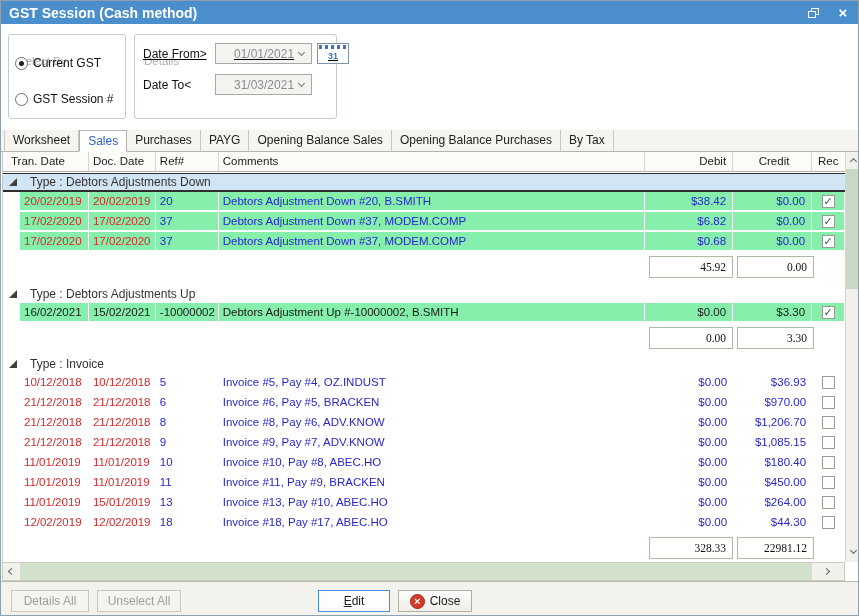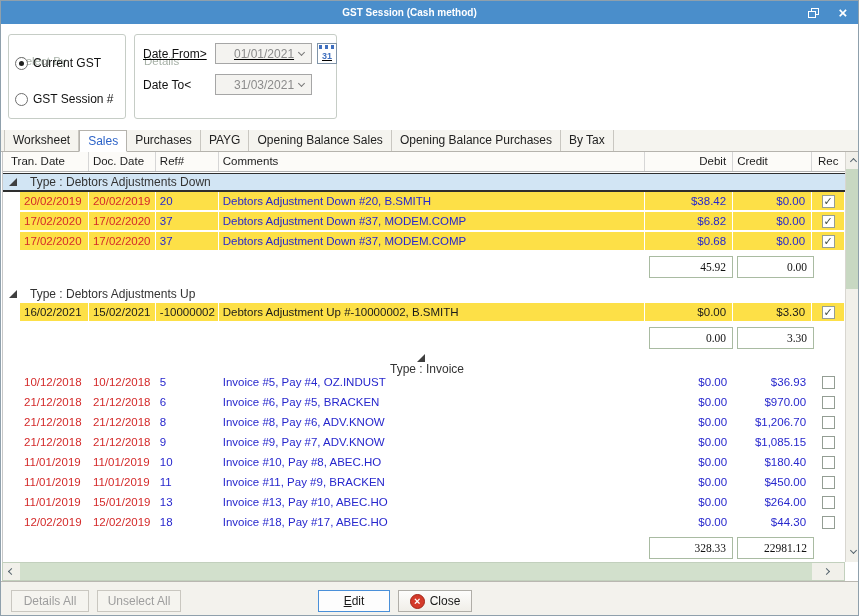--- a/index.html
+++ b/index.html
@@ -2,21 +2,21 @@
 <html><head>
 <meta charset="utf-8">
 <style>
   * { box-sizing: border-box; margin: 0; padding: 0; }
   html,body { width:859px; height:616px; }
   body { font-family:"Liberation Sans", sans-serif; background:#fff; }
   .window { position:relative; width:859px; height:616px; border:1px solid #8fa0ac; background:#fff; overflow:hidden; }
 
   
   .titlebar { position:absolute; left:0; top:0; width:857px; height:23px; background:#4a8ecb; display:flex; align-items:center; }
-  .titlebar .title { color:#fff; font-size:10px; font-weight:bold; padding-left:20px; flex:1;text-align:center; }
+  .titlebar .title { color:#fff; font-size:14px; font-weight:bold; padding-left:8px; flex:1; }
   .tb-btn { width:30px; height:23px; display:flex; align-items:center; justify-content:center; cursor:default; }
   .restore-glyph { position:relative; width:11px; height:10px; }
   .restore-glyph .back { position:absolute; right:0; top:0; width:8px; height:7px; border:1.5px solid #fff; }
   .restore-glyph .front { position:absolute; left:0; bottom:0; width:8px; height:7px; border:1.5px solid #fff; background:#4a8ecb; }
   .close-glyph { color:#fff; font-size:15px; font-weight:bold; line-height:23px; }
 
   
   .top-panel { position:absolute; left:0; top:23px; width:857px; height:106px; background:#fff; }
   .groupbox { position:absolute; border:1px solid #c6cdc6; border-radius:3px; background:#fff; }
   .groupbox .legend { position:absolute; top:-8px; left:5px; background:#fff; padding:0 4px; font-size:11.5px; color:#a7b1a7;margin-top:28px; }
@@ -25,52 +25,52 @@
   .radio-row { position:absolute; left:6px; display:flex; align-items:center; }
   .radio { width:13px; height:13px; border:1px solid #6e6e6e; border-radius:50%; background:#fff; position:relative; }
   .radio.selected::after { content:""; position:absolute; left:3px; top:3px; width:5px; height:5px; border-radius:50%; background:#1f1f1f; }
   .radio-label { font-size:12px; color:#111; margin-left:5px; }
   .detail-row { position:absolute; left:8px; display:flex; align-items:center; }
   .detail-label { width:72px; font-size:12px; color:#111; }
   .combo { width:97px; height:21px; border:1px solid #a6a6a6; background:#f4f3f0; display:flex; align-items:center; position:relative; }
   .combo .val { flex:1; font-size:12px; color:#8b8b8b; padding-left:18px; }
   .chev { display:inline-block; width:5px; height:5px; border-left:1.5px solid #787878; border-bottom:1.5px solid #787878; }
   .chev-down { transform:rotate(-45deg); margin:0 7px 2px 0; }
-  .cal-btn { width:20px; height:21px; margin-left:5px; border:1px solid #8094a8; background:#fff; position:relative; display:flex; align-items:flex-end; justify-content:center; }
+  .cal-btn { width:32px; height:21px; margin-left:5px; border:1px solid #8094a8; background:#fff; position:relative; display:flex; align-items:flex-end; justify-content:center; }
   .cal-btn .strip { position:absolute; top:1px; left:1px; right:1px; height:4px;
       background:repeating-linear-gradient(90deg,#3f6fbf 0 3px, transparent 3px 6px); }
   .cal-btn .day { font-size:9px; font-weight:bold; color:#3f6fbf; line-height:13px; }
 
   
   .tabstrip { position:absolute; left:0; top:129px; width:857px; height:22px; background:#f5f4ef; border-bottom:1px solid #b5b3ad; display:flex; align-items:flex-end; padding-left:3px; }
   .tab { height:21px; line-height:20px; padding:0 8px; font-size:12px; color:#222; border-right:1px solid #c9c7c1; background:transparent; cursor:default; }
   .tab.first { border-left:1px solid #c9c7c1; }
   .tab.active { background:#fff; color:#2c63c8; border:1px solid #b5b3ad; border-bottom:1px solid #fff; margin-bottom:-1px; height:22px; }
 
   
   .grid { position:absolute; left:1px; top:151px; width:843px; height:410px; background:#fff; border-left:1px solid #c8c8c8; }
   .ghead { display:flex; height:20px; background:#fcfbf8; border-bottom:1px solid #b3b3b3; }
   .ghead .hc { font-size:11.5px; color:#1c1c1c; line-height:19px; padding-left:4px; border-right:1px solid #d6d6d6; }
   .hc.h-tran { width:86px; padding-left:8px; } .hc.h-doc { width:67px; } .hc.h-ref { width:63px; }
   .hc.h-com { width:427px; } .hc.h-deb { width:88px; text-align:right; padding-right:6px; }
-  .hc.h-cred { width:79px; text-align:left; } .hc.h-rec { width:33px; border-right:none; padding-left:6px; }
+  .hc.h-cred { width:79px; text-align:center; } .hc.h-rec { width:33px; border-right:none; padding-left:6px; }
 
   .group-header { display:flex; align-items:center; height:19px; padding-left:6px; background:#fff; }
   .group-header.focused { background:#d2e5f4; border-top:1px solid #2e2e2e; border-bottom:2px solid #2e2e2e; margin-top:1px; }
   .group-header .tri { width:0; height:0; border-left:8px solid transparent; border-bottom:8px solid #3f3f3f; margin-right:13px; }
   .group-header .gtitle { font-size:12px; color:#333; }
-  .gh-2 { margin-top:3px; } .gh-3 { margin-top:2px;flex-direction:column; }
+  .gh-2 { margin-top:3px; } .gh-3 { margin-top:2px; }
 
   .row { display:flex; height:20px; }
   .row .cell { height:19px; font-size:11.5px; line-height:19px; overflow:hidden; white-space:nowrap; }
   .c-ind { width:17px; } .c-tran { width:69px; padding-left:4px; } .c-doc { width:67px; padding-left:4px; }
   .c-ref { width:63px; padding-left:4px; } .c-com { width:427px; padding-left:4px; }
   .c-deb { width:88px; text-align:right; padding-right:6px; } .c-cred { width:79px; text-align:right; padding-right:6px; }
   .c-rec { width:33px; display:flex; align-items:center; justify-content:center; }
-  .row.green .cell { background:#fde047; border-right:1px solid #fff; border-bottom:1px solid #fff; }
+  .row.green .cell { background:#86efac; border-right:1px solid #fff; border-bottom:1px solid #fff; }
   .row.green .c-ind { background:#fff; border-right:none; }
   .row .c-tran, .row .c-doc { color:#d42a2a; }
   .row .c-ref, .row .c-com, .row .c-deb, .row .c-cred { color:#2727cd; }
   .row.plain .cell { color:#1a1a1a !important; }
   .checkbox { width:13px; height:13px; border:1px solid #949e94; background:#fff; font-size:11px; line-height:11px; text-align:center; color:#424f42; }
   .checkbox.checked::before { content:"\2713"; }
 
   .totals { display:flex; height:29px; align-items:center; }
   .totals .spacer { width:646px; }
   .tbox { height:22px; border:1px solid #a9bba2; background:#fff; font-size:11.5px; color:#111; text-align:right; line-height:20px; padding-right:6px;font-family:Liberation Serif, serif; }

